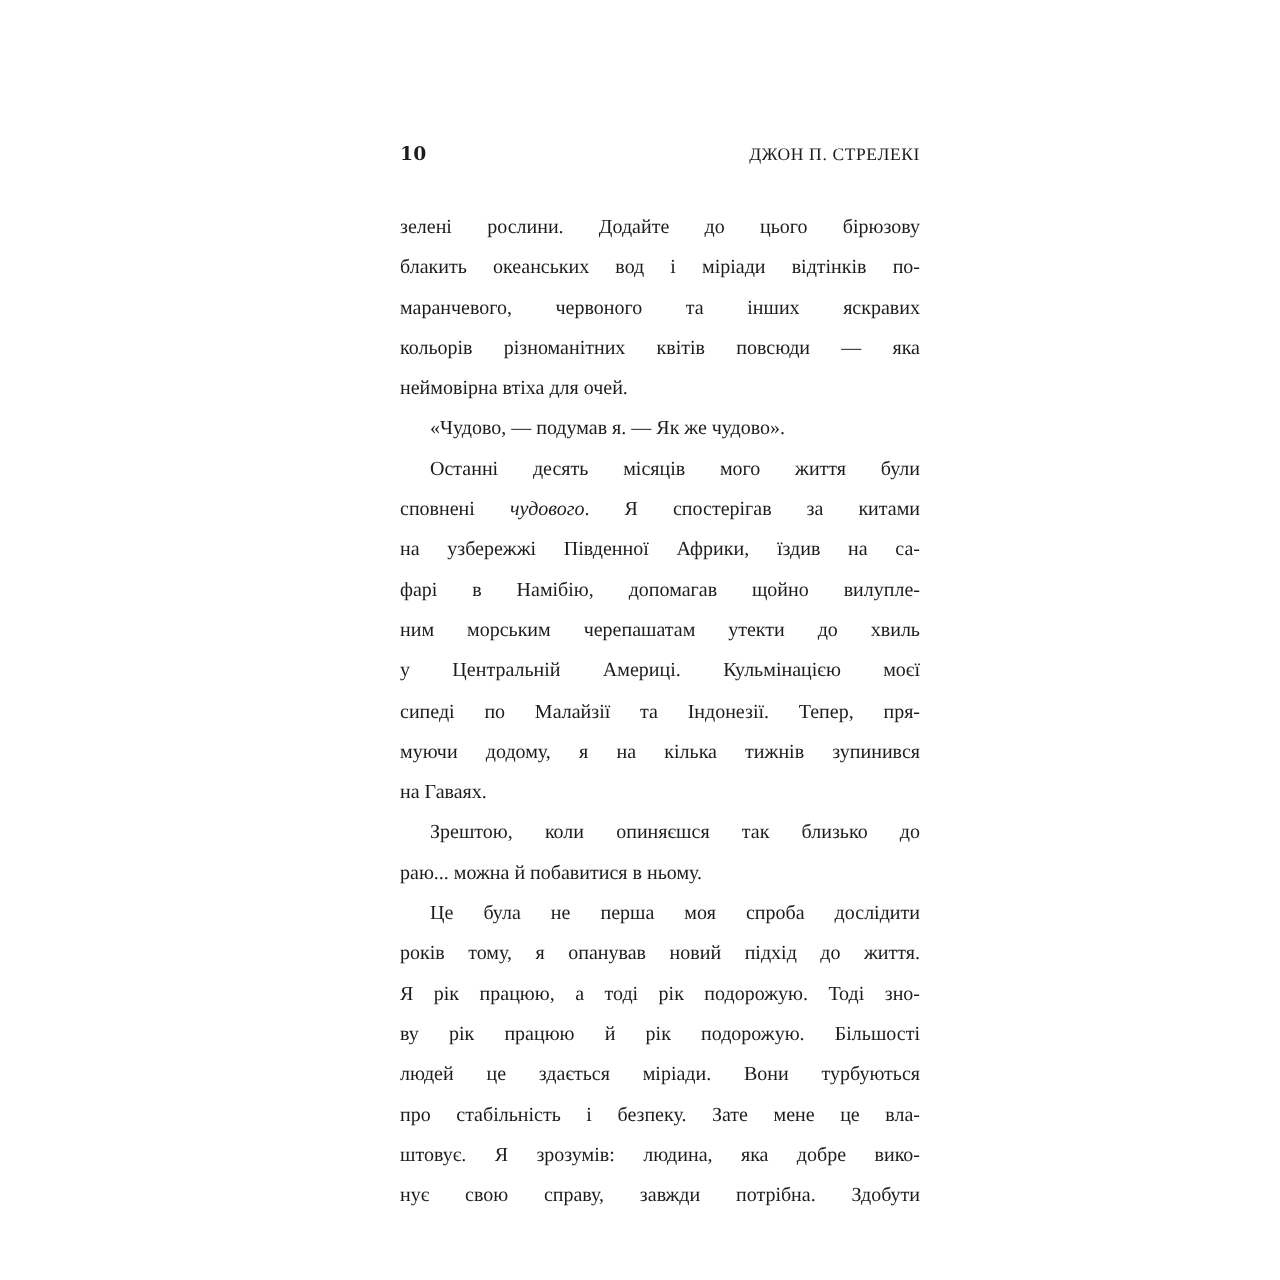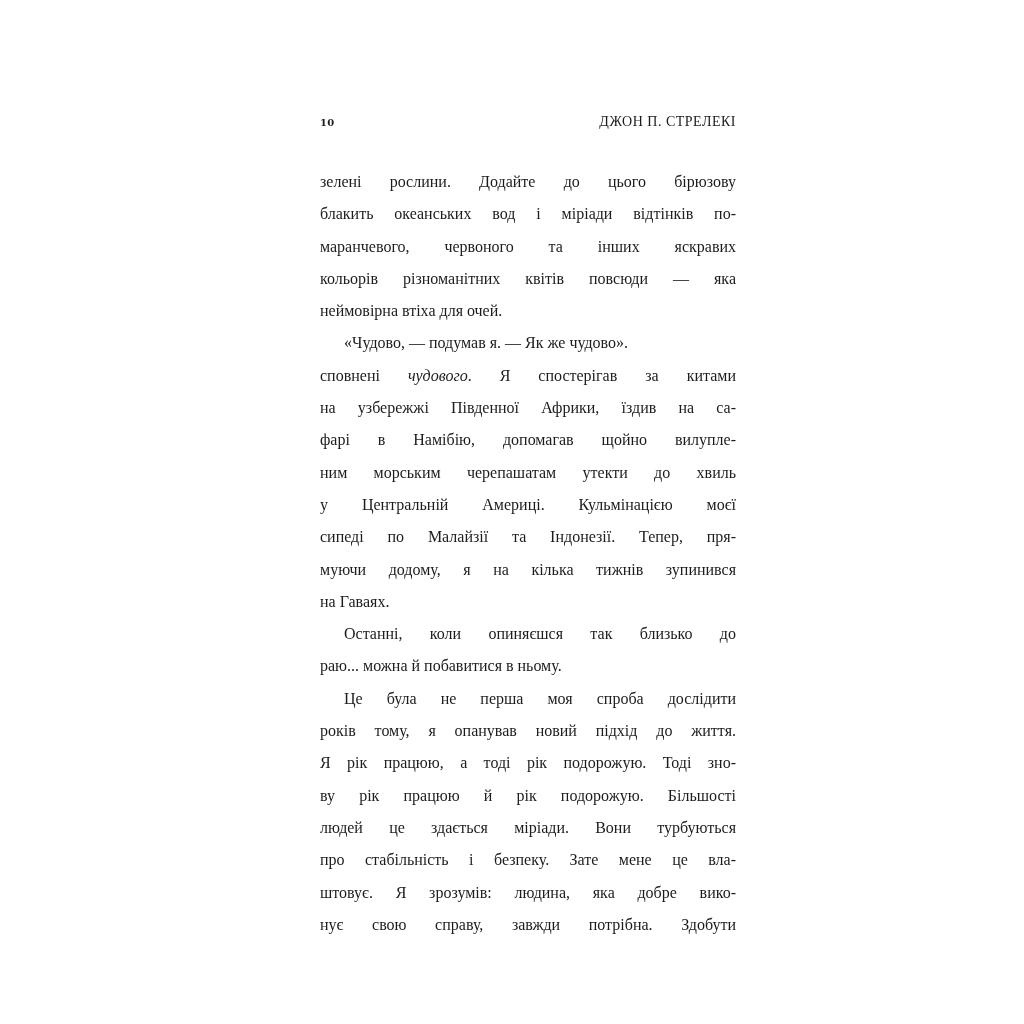--- a/index.html
+++ b/index.html
@@ -24,21 +24,21 @@
     .running-head {
       display: flex;
       justify-content: space-between;
       align-items: baseline;
       height: 24px;
       font-size: 13px;
       letter-spacing: 0.2px;
     }
     .folio {
       font-weight: bold;
-      font-size: 10px;
+      font-size: 15px;
     }
     .author {
       font-family: "Liberation Serif", "DejaVu Serif", serif;
       font-size: 14px;
       letter-spacing: 0.5px;
     }
     .body-text {
       position: absolute;
       top: 52px;
       left: 0;
@@ -73,29 +73,30 @@
     <span class="author">ДЖОН П. СТРЕЛЕКІ</span>
   </div>
 
   <div class="body-text">
     <span class="line">зелені рослини. Додайте до цього бірюзову</span>
     <span class="line">блакить океанських вод і міріади відтінків по-</span>
     <span class="line">маранчевого, червоного та інших яскравих</span>
     <span class="line">кольорів різноманітних квітів повсюди — яка</span>
     <span class="line last">неймовірна втіха для очей.</span>
     <span class="line indent last">«Чудово, — подумав я. — Як же чудово».</span>
+    <span class="line indent">Останні десять місяців мого життя були</span>
     <span class="line"><span>сповнені </span><em>чудового</em><span>. Я спостерігав за китами</span></span>
     <span class="line">на узбережжі Південної Африки, їздив на са-</span>
     <span class="line">фарі в Намібію, допомагав щойно вилупле-</span>
     <span class="line">ним морським черепашатам утекти до хвиль</span>
     <span class="line">у Центральній Америці. Кульмінацією моєї</span>
     <span class="line">сипеді по Малайзії та Індонезії. Тепер, пря-</span>
     <span class="line">муючи додому, я на кілька тижнів зупинився</span>
     <span class="line last">на Гаваях.</span>
-    <span class="line indent">Останні, коли опиняєшся так близько до</span>
+    <span class="line indent">Зрештою, коли опиняєшся так близько до</span>
     <span class="line last">раю... можна й побавитися в ньому.</span>
     <span class="line indent">Це була не перша моя спроба дослідити</span>
     <span class="line">років тому, я опанував новий підхід до життя.</span>
     <span class="line">Я рік працюю, а тоді рік подорожую. Тоді зно-</span>
     <span class="line">ву рік працюю й рік подорожую. Більшості</span>
     <span class="line">людей це здається міріади. Вони турбуються</span>
     <span class="line">про стабільність і безпеку. Зате мене це вла-</span>
     <span class="line">штовує. Я зрозумів: людина, яка добре вико-</span>
     <span class="line">нує свою справу, завжди потрібна. Здобути</span>
   </div>

